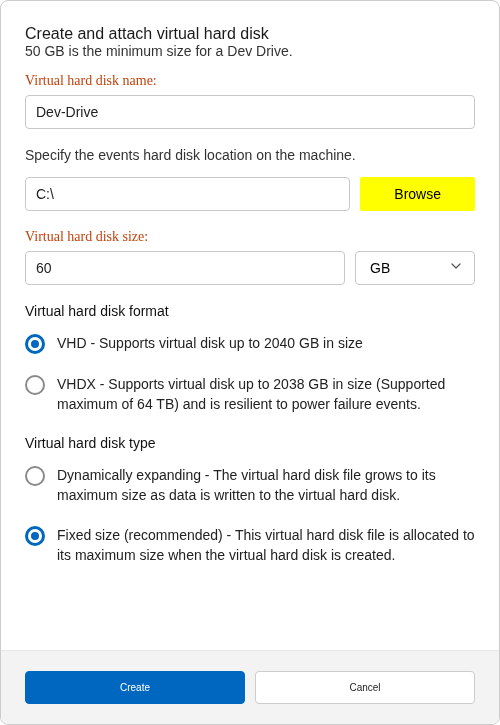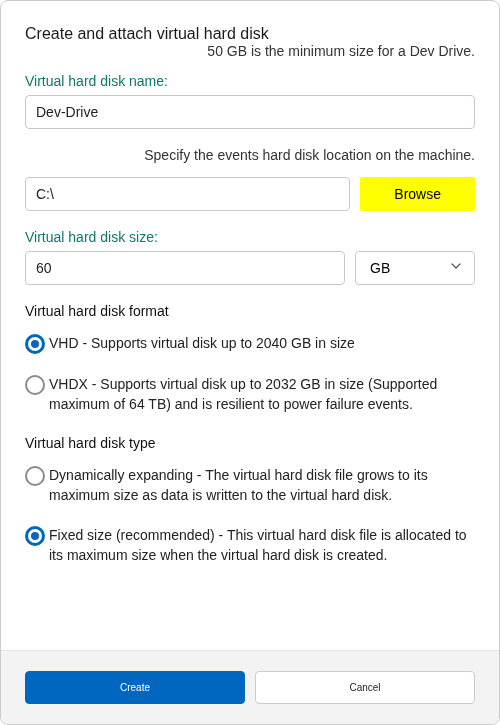--- a/index.html
+++ b/index.html
@@ -25,27 +25,27 @@
     }
     h1 {
       font-size: 16px;
       font-weight: 400;
       color: #1a1a1a;
     }
     .hint {
       font-size: 14px;
       color: #333;
       margin-bottom: 14px;
-      text-align: right;
     }
     .field-label {
       font-size: 14px;
-      color: #0f766e;
+      color: #c2410c;
       margin-bottom: 6px;
       display: block;
+      font-family: Liberation Serif, serif;
     }
     .text-input {
       width: 100%;
       padding: 8px 10px;
       font-size: 14px;
       font-family: inherit;
       border: 1px solid #c8c8c8;
       border-radius: 4px;
       background: #fff;
       color: #222;
@@ -95,21 +95,21 @@
     .section-head {
       font-size: 14px;
       font-weight: 400;
       color: #111;
       margin-top: 6px;
       margin-bottom: 14px;
     }
     .radio-option {
       display: flex;
       align-items: flex-start;
-      gap: 4px;
+      gap: 12px;
       margin-bottom: 20px;
       cursor: pointer;
     }
     .radio-outer {
       flex: 0 0 auto;
       width: 20px;
       height: 20px;
       border-radius: 50%;
       border: 2px solid #8a8a8a;
       display: flex;
@@ -201,21 +201,21 @@
 
   <div class="radio-option">
     <span class="radio-outer selected">
         <span class="radio-inner"></span>
       </span>
     <span class="radio-label">VHD - Supports virtual disk up to 2040 GB in size</span>
   </div>
 
   <div class="radio-option">
     <span class="radio-outer"></span>
-    <span class="radio-label">VHDX - Supports virtual disk up to 2032 GB in size (Supported maximum of 64 TB) and is resilient to power failure events.</span>
+    <span class="radio-label">VHDX - Supports virtual disk up to 2038 GB in size (Supported maximum of 64 TB) and is resilient to power failure events.</span>
   </div>
 
   <div class="section-head">Virtual hard disk type</div>
 
   <div class="radio-option">
     <span class="radio-outer"></span>
     <span class="radio-label">Dynamically expanding - The virtual hard disk file grows to its maximum size as data is written to the virtual hard disk.</span>
   </div>
 
   <div class="radio-option">

